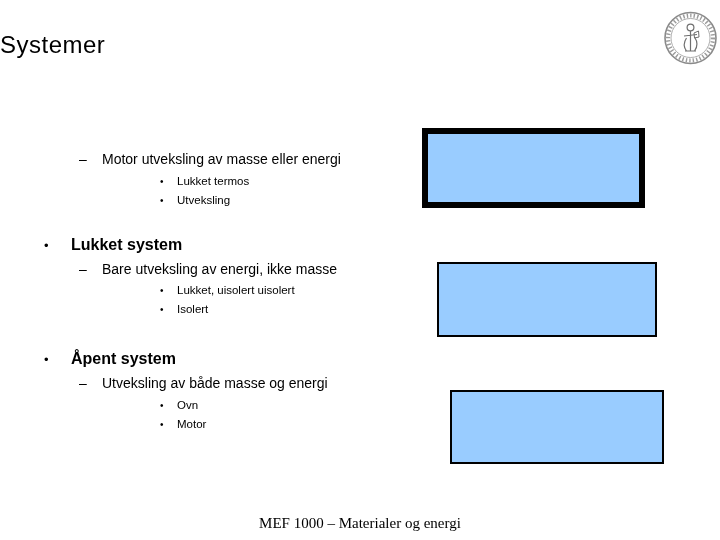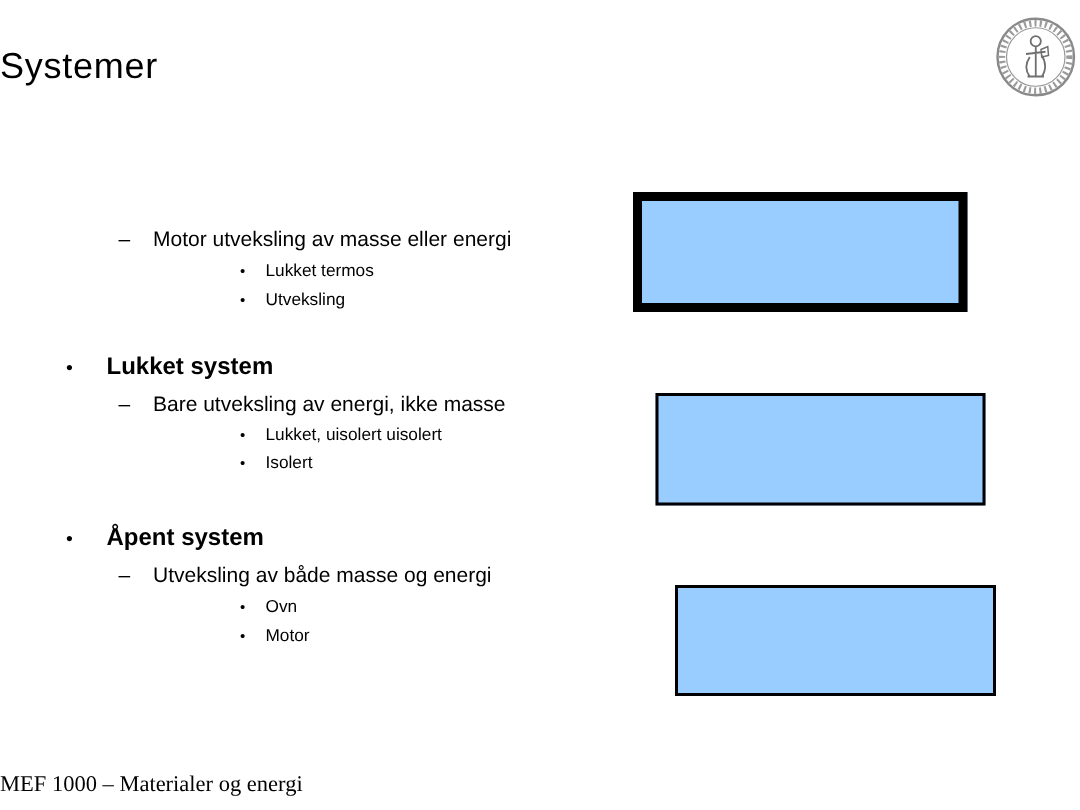--- a/index.html
+++ b/index.html
@@ -26,21 +26,21 @@
   .box {
     position:absolute; box-sizing:border-box;
     background:#99CCFF; border-style:solid; border-color:#000000;
   }
   .box-thick { left:422px; top:128px; width:223px; height:80px; border-width:6px; }
   .box-mid   { left:437px; top:262px; width:220px; height:75px; border-width:2px; }
   .box-open  { left:450px; top:390px; width:214px; height:74px; border-width:2px; }
 
   .footer {
     position:absolute; top:515px; left:0; width:720px;
-    font-family:"Liberation Serif", serif; font-size:15px;
+    text-align:center; font-family:"Liberation Serif", serif; font-size:15px;
   }
 </style>
 </head>
 <body>
 
 <div class="slide">
 
   <div class="title">Systemer</div>
 
   <svg class="logo" viewBox="0 0 55 58" aria-hidden="true">

